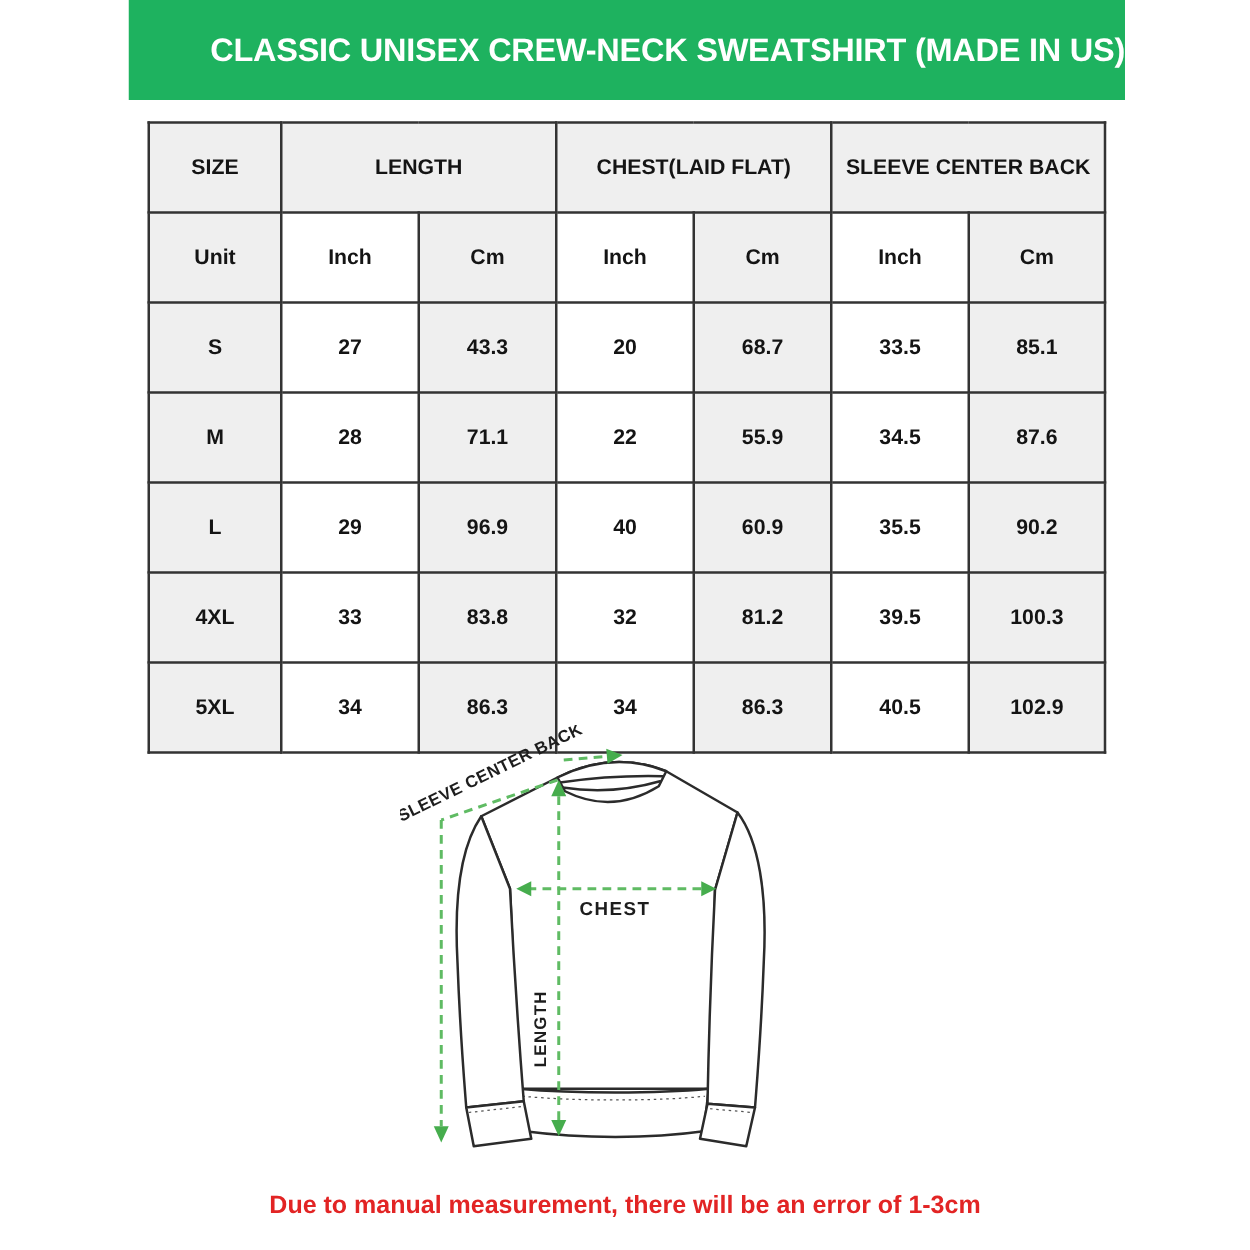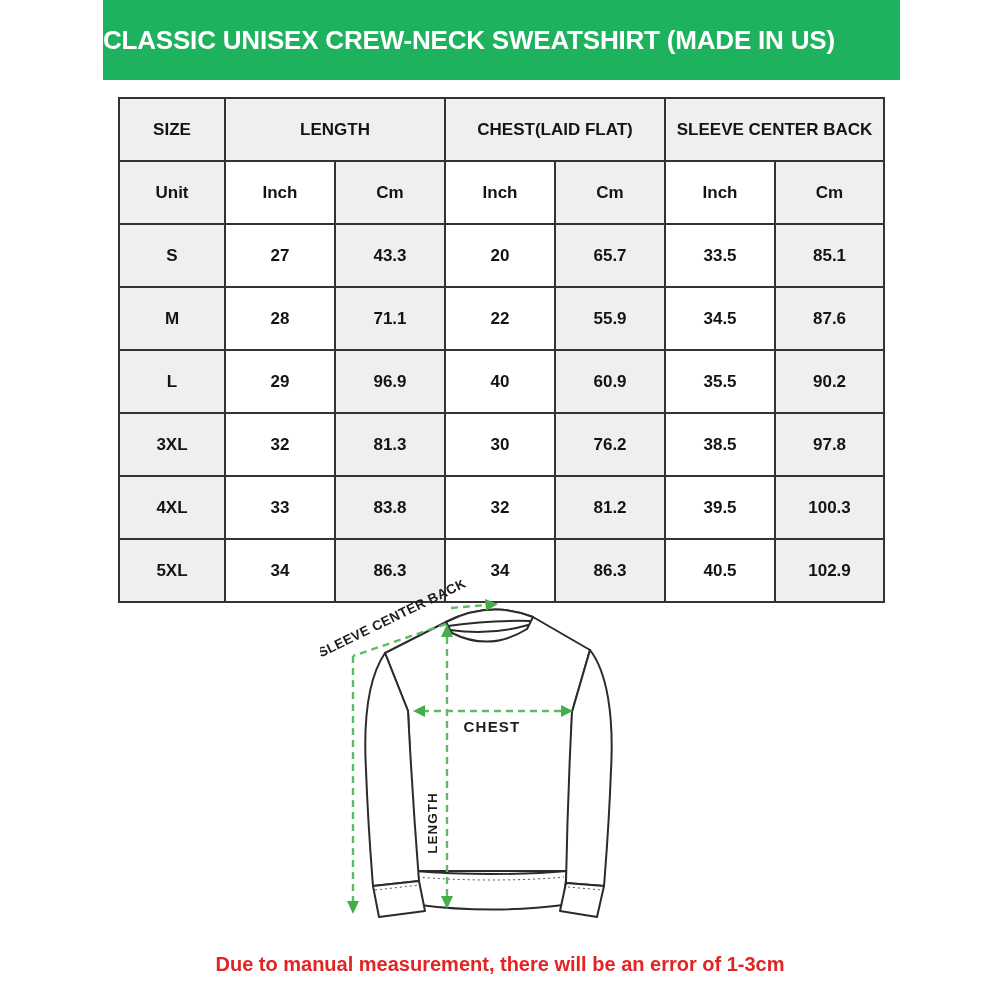--- a/index.html
+++ b/index.html
@@ -10,21 +10,21 @@
     font-family: "Liberation Sans", sans-serif;
     color: #141414;
     overflow: hidden;
   }
 
   
   .banner {
     position: absolute;
     left: 103px; top: 0; width: 797px; height: 80px;
     background: #1eb25f;
-    display: flex; align-items: center; justify-content: flex-start;
+    display: flex; align-items: center; justify-content: flex-end;
   }
   .banner .title {
     color: #ffffff;
     font-size: 26px;
     font-weight: bold;
     letter-spacing: -0.2px;
     white-space: nowrap;
   }
 
   
@@ -107,21 +107,21 @@
       <td>Inch</td>
       <td class="shaded">Cm</td>
       <td>Inch</td>
       <td class="shaded">Cm</td>
     </tr>
     <tr>
       <td class="shaded">S</td>
       <td>27</td>
       <td class="shaded">43.3</td>
       <td>20</td>
-      <td class="shaded">65.7</td>
+      <td class="shaded">68.7</td>
       <td>33.5</td>
       <td class="shaded">85.1</td>
     </tr>
     <tr>
       <td class="shaded">M</td>
       <td>28</td>
       <td class="shaded">71.1</td>
       <td>22</td>
       <td class="shaded">55.9</td>
       <td>34.5</td>
@@ -130,29 +130,20 @@
     <tr>
       <td class="shaded">L</td>
       <td>29</td>
       <td class="shaded">96.9</td>
       <td>40</td>
       <td class="shaded">60.9</td>
       <td>35.5</td>
       <td class="shaded">90.2</td>
     </tr>
     <tr>
-      <td class="shaded">3XL</td>
-      <td>32</td>
-      <td class="shaded">81.3</td>
-      <td>30</td>
-      <td class="shaded">76.2</td>
-      <td>38.5</td>
-      <td class="shaded">97.8</td>
-    </tr>
-    <tr>
       <td class="shaded">4XL</td>
       <td>33</td>
       <td class="shaded">83.8</td>
       <td>32</td>
       <td class="shaded">81.2</td>
       <td>39.5</td>
       <td class="shaded">100.3</td>
     </tr>
     <tr>
       <td class="shaded">5XL</td>

